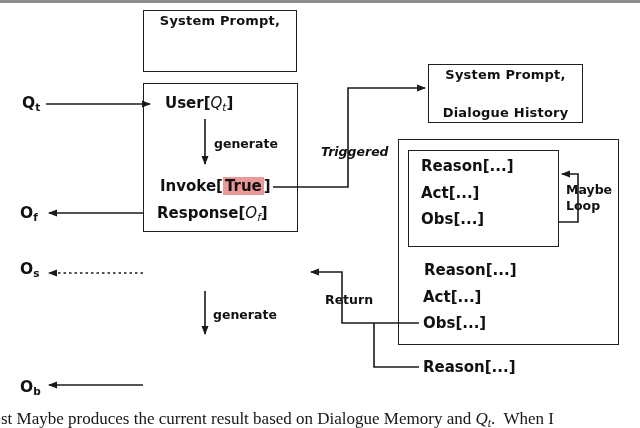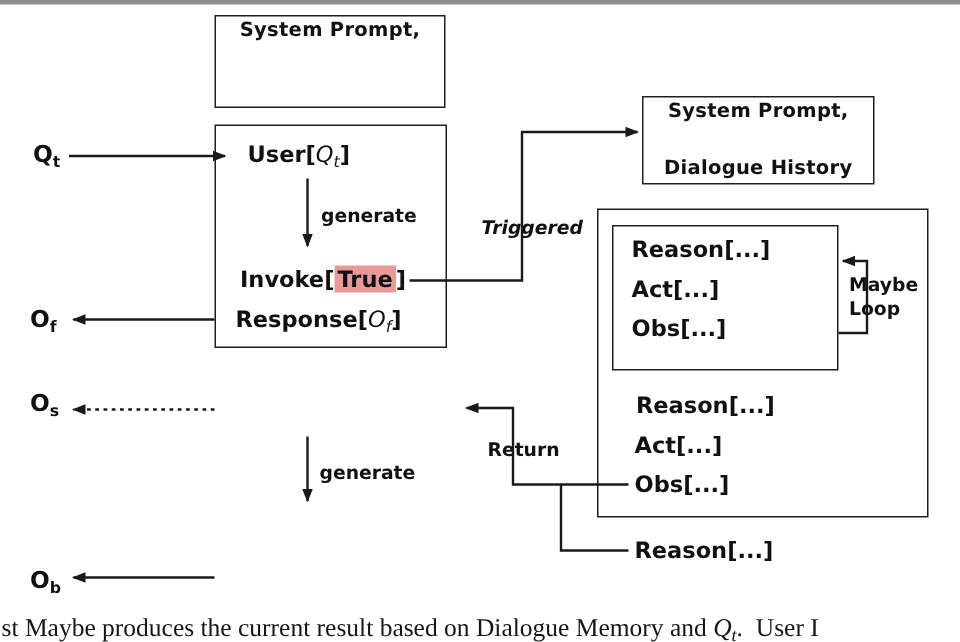--- a/index.html
+++ b/index.html
@@ -91,15 +91,15 @@
       <line x1="143" y1="385" x2="49" y2="385" marker-end="url(#ah)"></line>
       <line x1="205" y1="119" x2="205" y2="164" marker-end="url(#ah)"></line>
       <line x1="205" y1="291" x2="205" y2="334" marker-end="url(#ah)"></line>
       <polyline points="273,187 348,187 348,88 425,88" marker-end="url(#ah)"></polyline>
       <polyline points="419,323 342,323 342,272 311,272" marker-end="url(#ah)"></polyline>
       <polyline points="374,323 374,367 419,367"></polyline>
       <polyline points="559,222 578,222 578,174 562,174" marker-end="url(#ah)"></polyline>
     </g>
   </svg>
 
-  <div class="caption"><span>st Maybe produces the current result based on Dialogue Memory and </span><span class="mvar">Q</span><span class="msub">t</span><span>.  User I</span></div>
+  <div class="caption"><span>st Maybe produces the current result based on Dialogue Memory and </span><span class="mvar">Q</span><span class="msub">t</span><span>.  When I</span></div>
 
 </div>
 
 </body></html>

